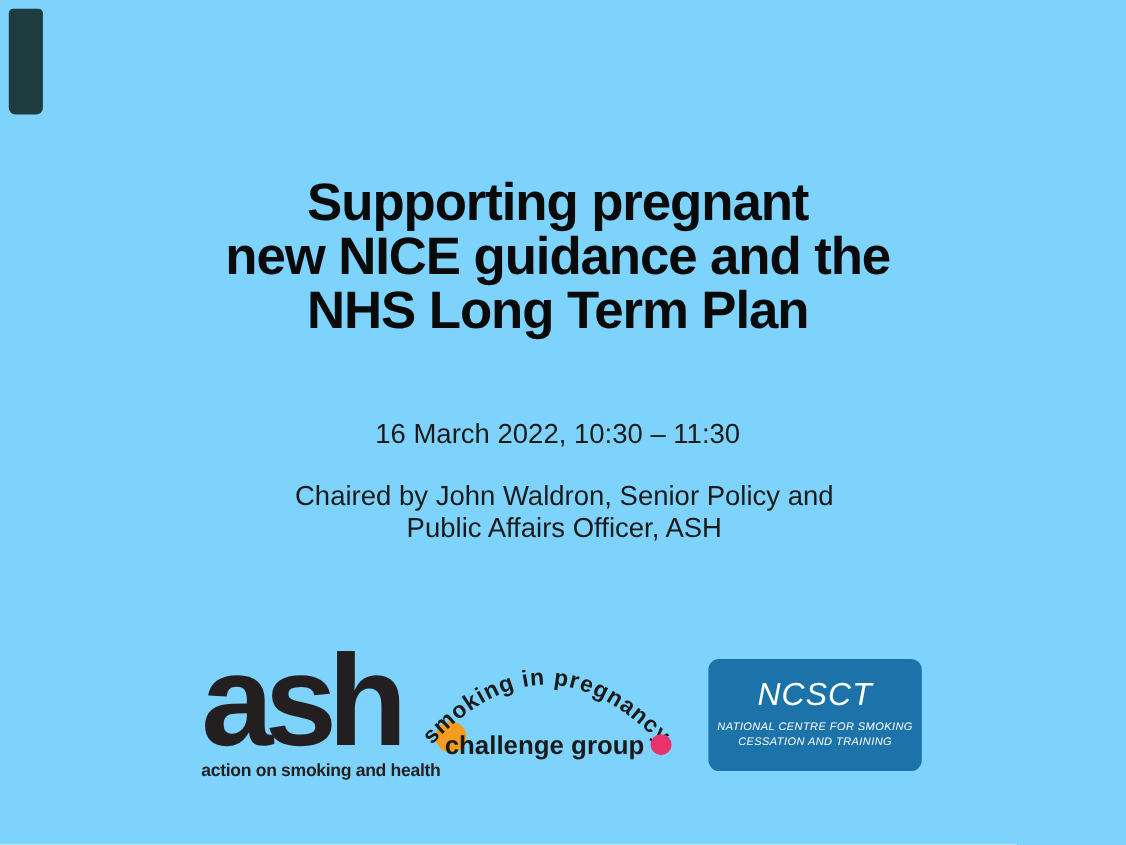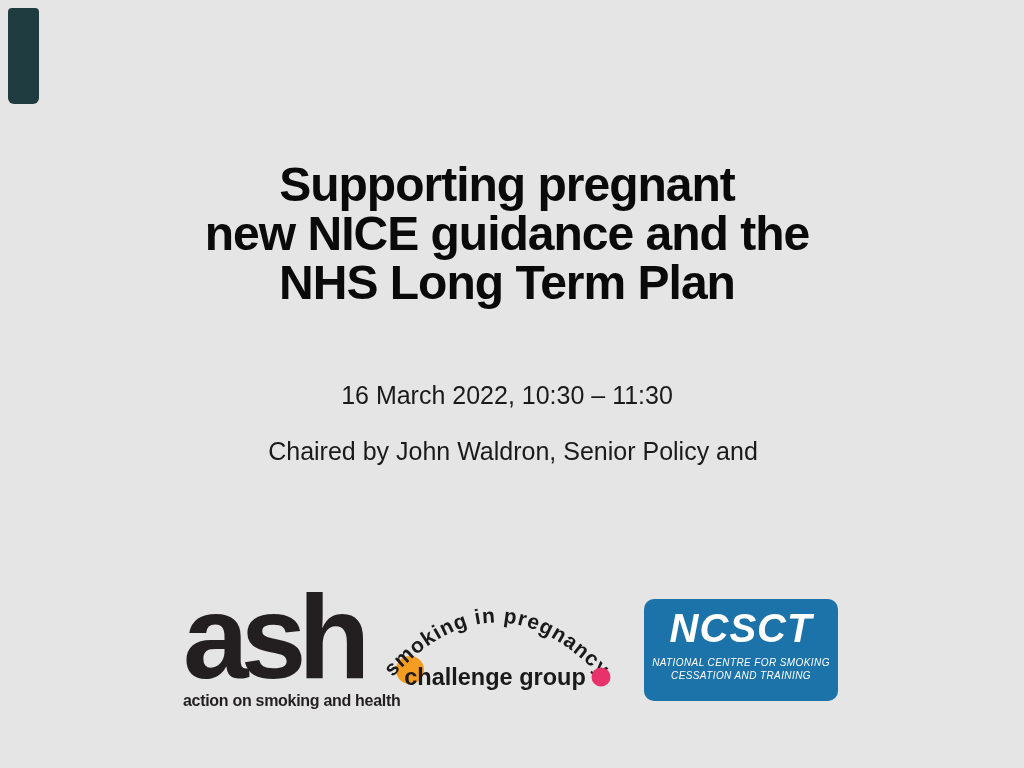--- a/index.html
+++ b/index.html
@@ -1,20 +1,20 @@
 <!DOCTYPE html>
 <html><head>
 <meta charset="utf-8">
 <style>
   html, body { margin: 0; padding: 0; background: #ffffff; }
   .slide {
     position: relative;
     width: 1024px;
     height: 768px;
-    background: #e5e5e5;
+    background: #7dd3fc;
     overflow: hidden;
     font-family: "Liberation Sans", sans-serif;
   }
   
   .ribbon {
     position: absolute;
     left: 8px;
     top: 8px;
     width: 31px;
     height: 96px;
@@ -95,24 +95,24 @@
     top: 599px;
     width: 194px;
     height: 102px;
     background: #1C73A9;
     border-radius: 10px;
     color: #ffffff;
     text-align: center;
     font-style: italic;
   }
   .ncsct-acronym {
-    font-size: 40px;
-    font-weight: bold;
+    font-size: 29px;
+    font-weight: normal;
     letter-spacing: 1px;
-    margin-top: 9px;
+    margin-top: 19px;
     line-height: 1;
   }
   .ncsct-sub {
     font-size: 10px;
     line-height: 13px;
     letter-spacing: 0.4px;
     margin-top: 8px;
   }
 </style>
 </head>
@@ -125,20 +125,21 @@
   <div class="centered title">
     <div>Supporting pregnant</div>
     <div>new NICE guidance and the</div>
     <div>NHS Long Term Plan</div>
   </div>
 
   <div class="centered date-line">16 March 2022, 10:30 – 11:30</div>
 
   <div class="centered chair-block">
     <div>Chaired by John Waldron, Senior Policy and</div>
+    <div>Public Affairs Officer, ASH</div>
   </div>
 
   <div class="ash-logo">
     <div class="ash-row">
       <span class="ash-word">ash</span>
       <span class="ash-dot"></span>
     </div>
     <div class="ash-tagline">action on smoking and health</div>
   </div>
 

